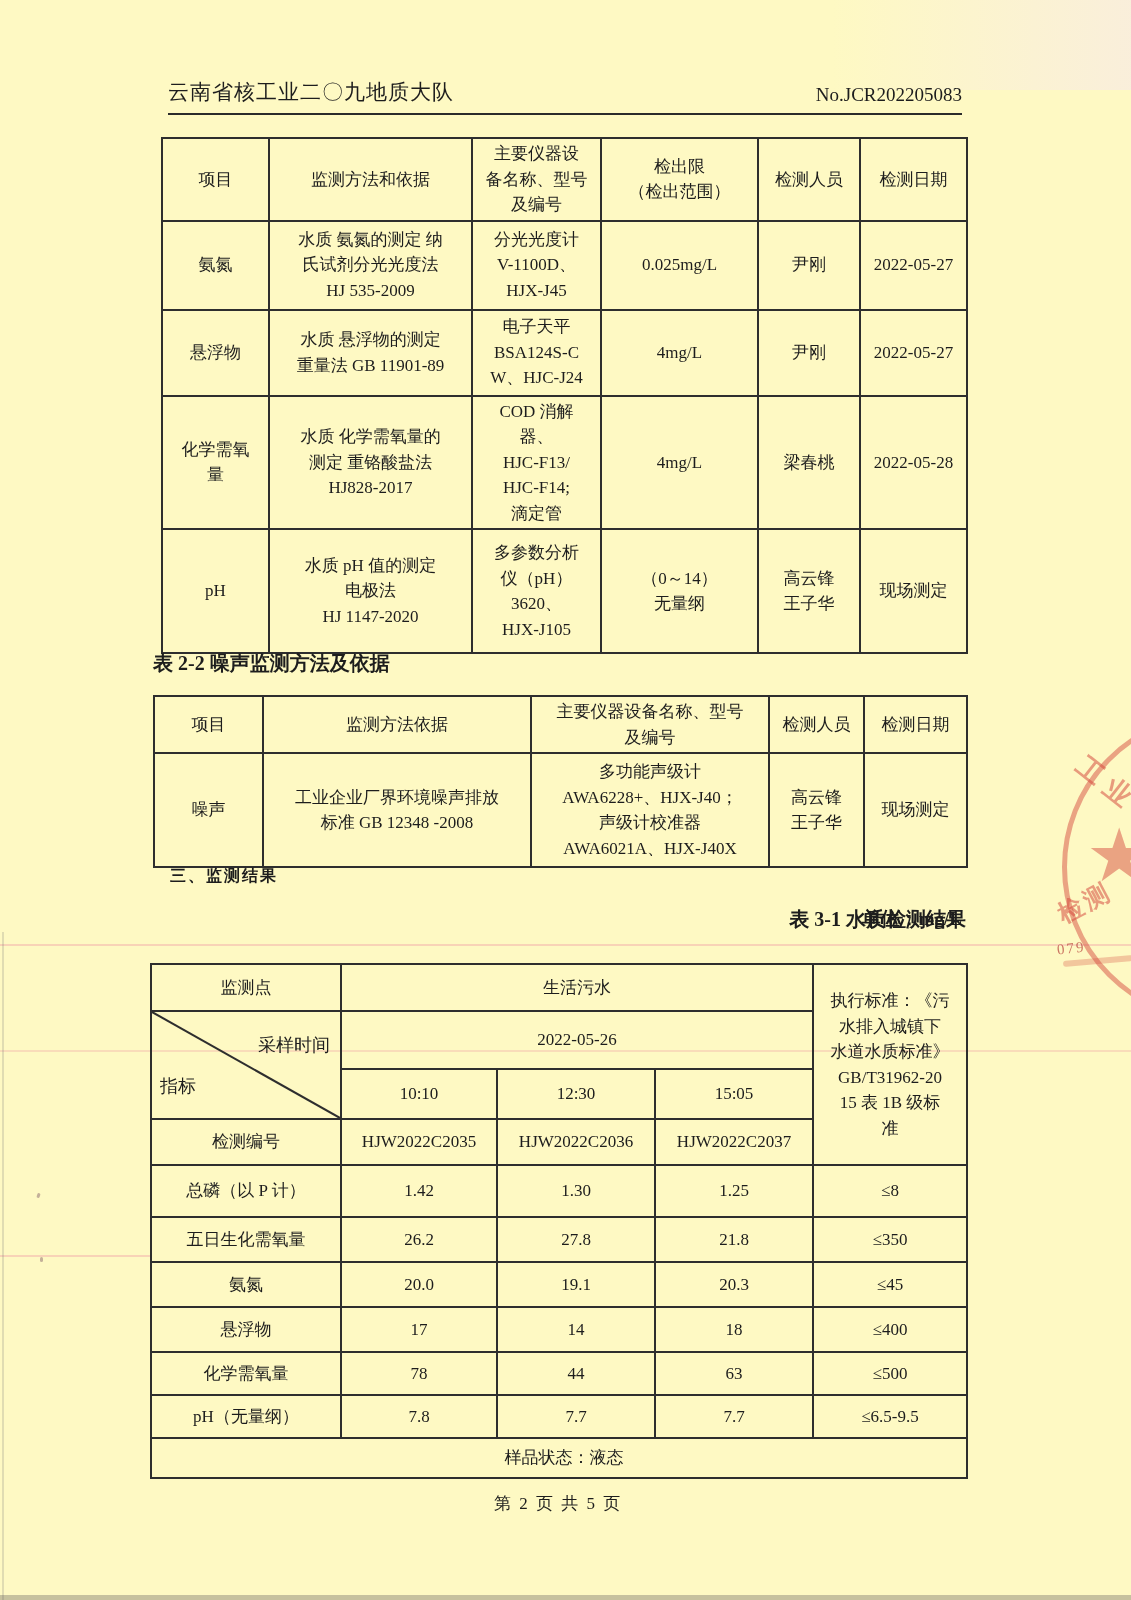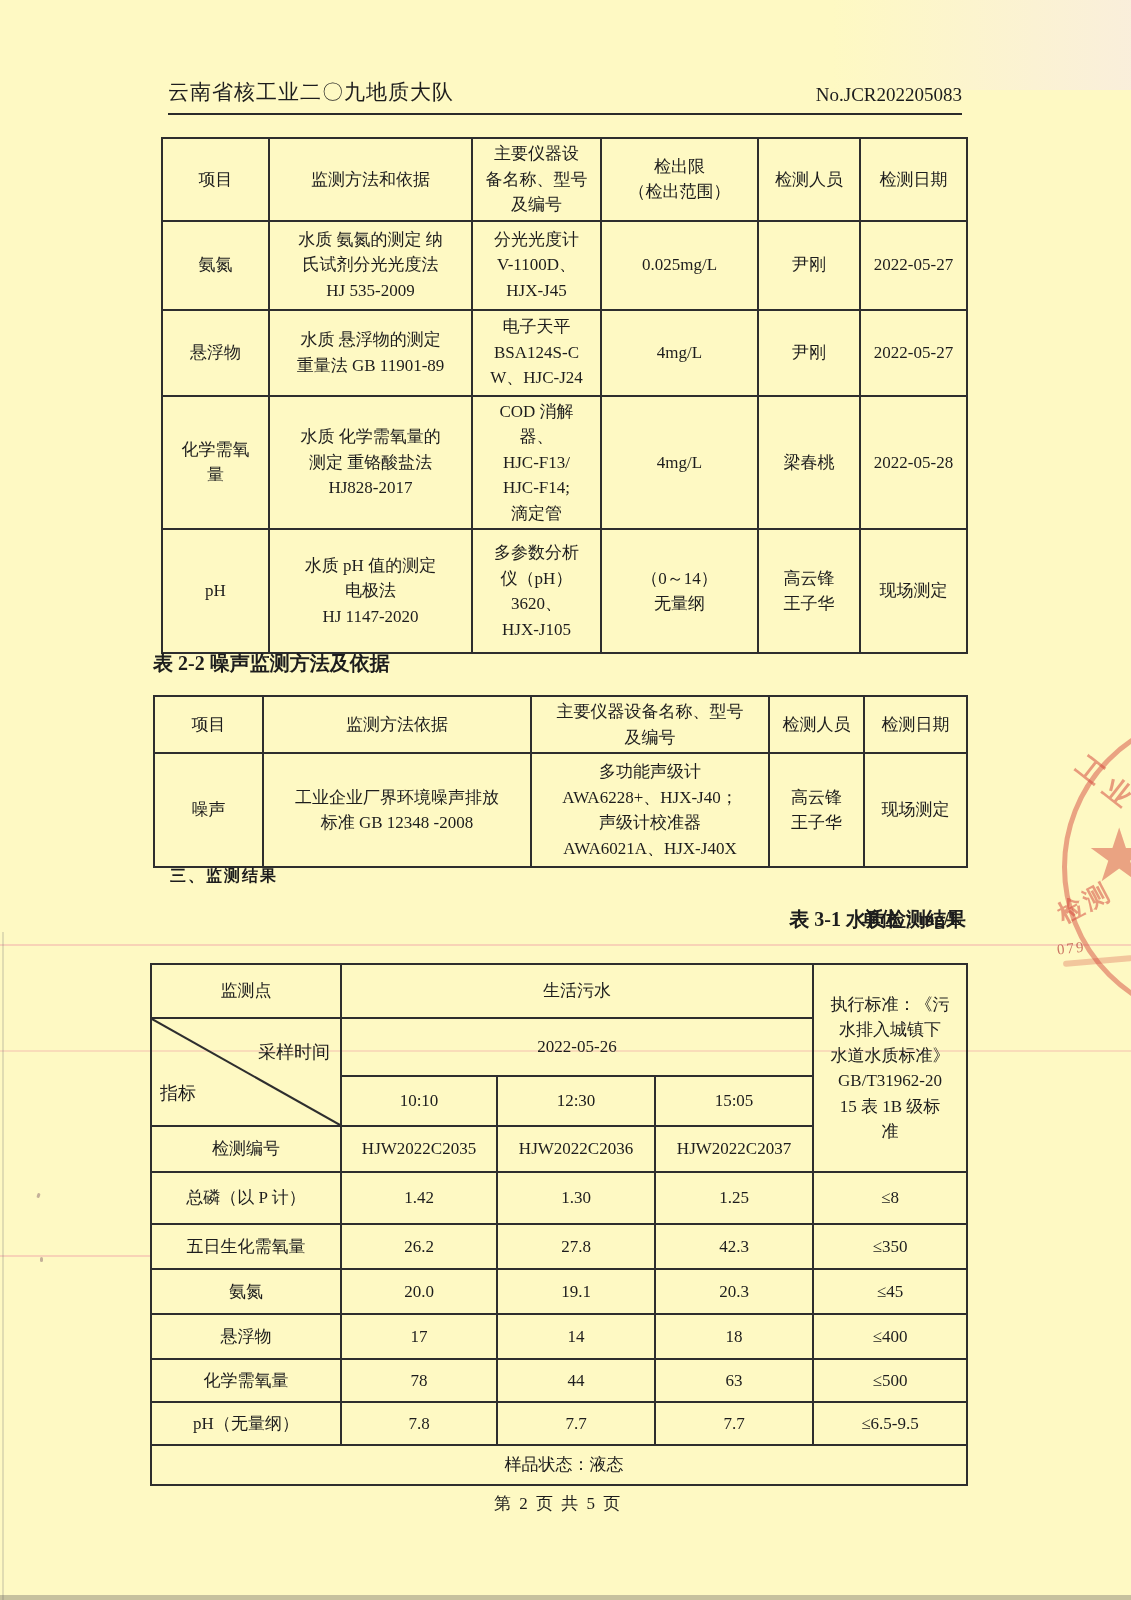--- a/index.html
+++ b/index.html
@@ -204,21 +204,21 @@
 
   <table class="t t3">
     <colgroup>
         <col style="width:190px">
         <col style="width:156px">
         <col style="width:158px">
         <col style="width:158px">
         <col style="width:154px">
       </colgroup>
     <tbody>
-        <tr style="height:54px">
+        <tr style="height:47px">
       <td class="name-cell">监测点</td>
       <td colspan="3" class="name-cell">生活污水</td>
       <td rowspan="4" class="std-cell">执行标准：《污
 水排入城镇下
 水道水质标准》
 GB/T31962-20
 15 表 1B 级标
 准</td>
     </tr>
     <tr style="height:55px">
@@ -246,21 +246,21 @@
       <td class="name-cell">总磷（以 P 计）</td>
       <td>1.42</td>
       <td>1.30</td>
       <td>1.25</td>
       <td>≤8</td>
     </tr>
     <tr style="height:45px">
       <td class="name-cell">五日生化需氧量</td>
       <td>26.2</td>
       <td>27.8</td>
-      <td>42.3</td>
+      <td>21.8</td>
       <td>≤350</td>
     </tr>
     <tr style="height:45px">
       <td class="name-cell">氨氮</td>
       <td>20.0</td>
       <td>19.1</td>
       <td>20.3</td>
       <td>≤45</td>
     </tr>
     <tr style="height:45px">

